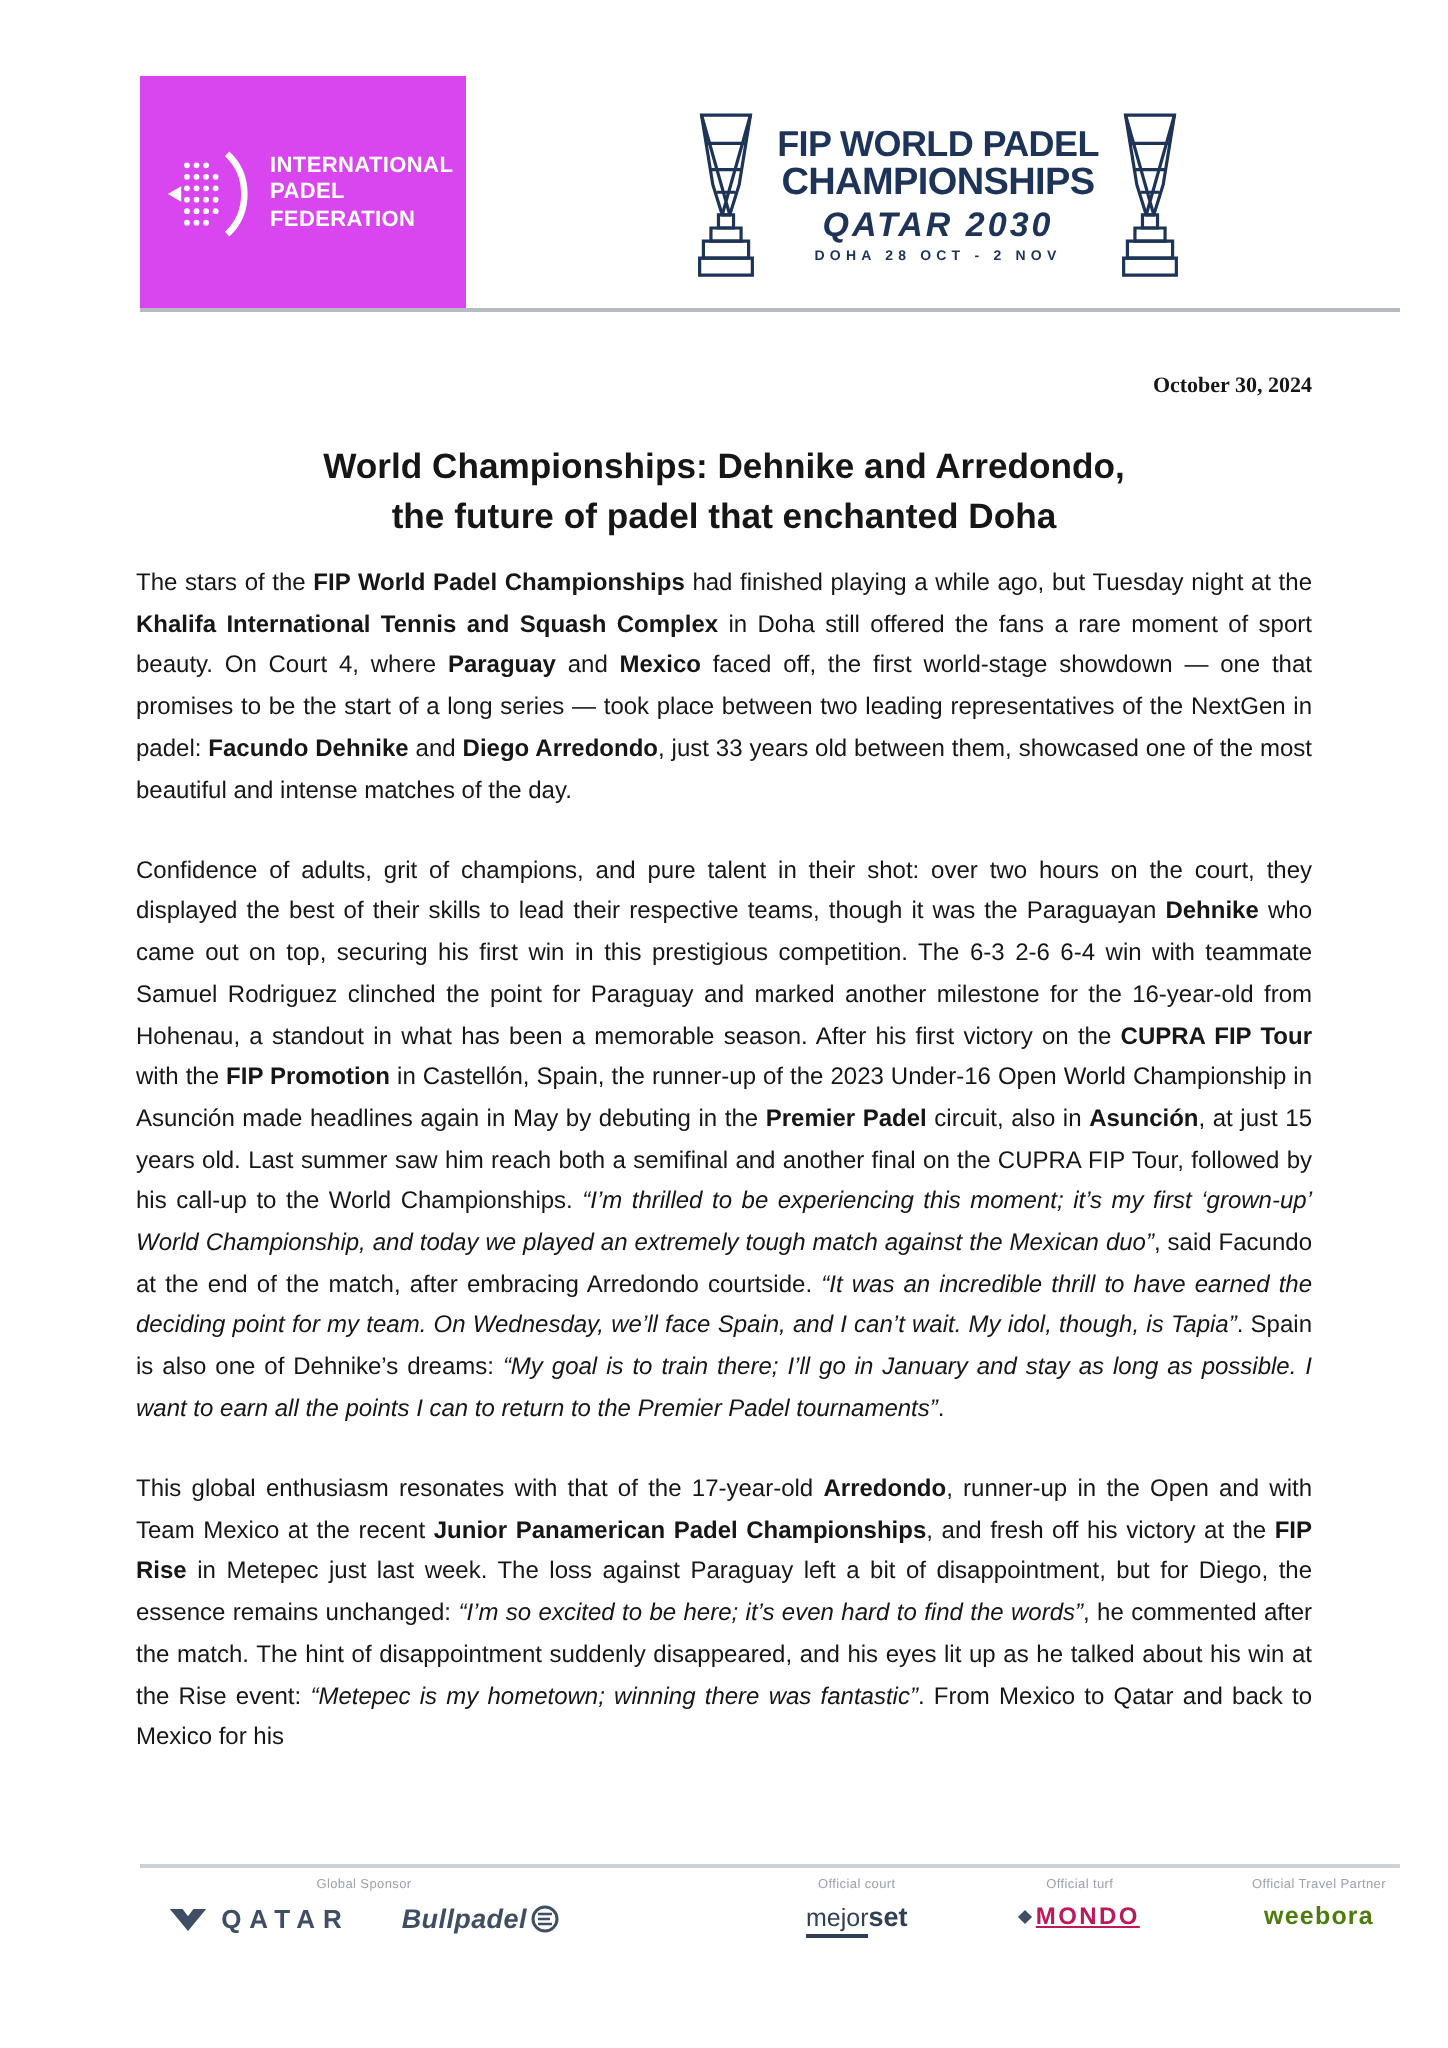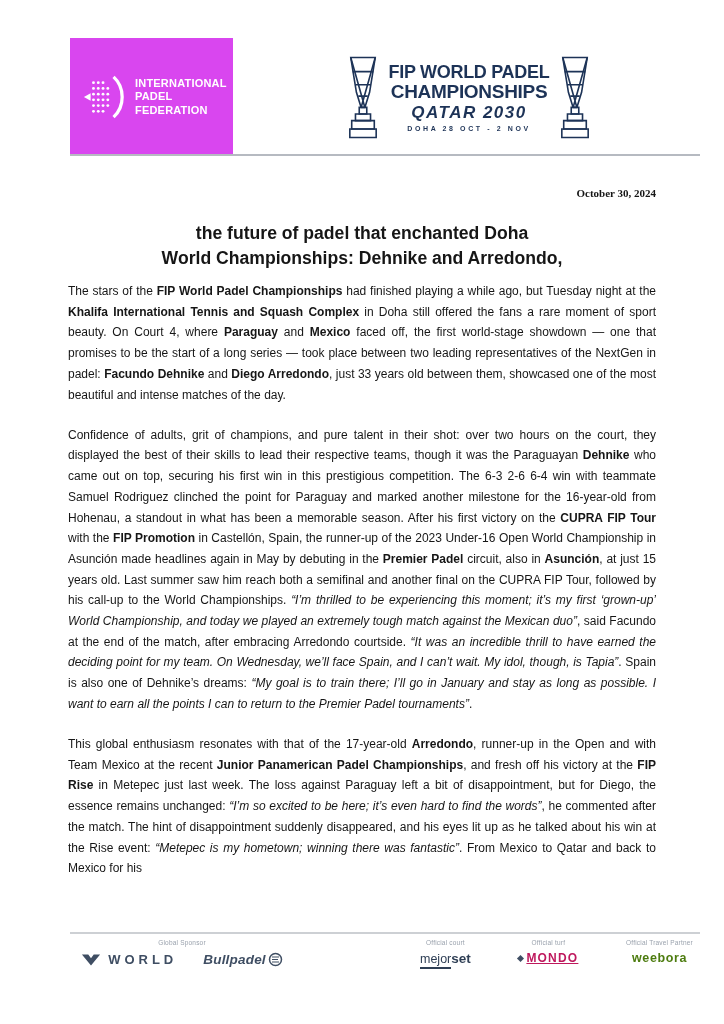--- a/index.html
+++ b/index.html
@@ -34,21 +34,21 @@
   
   .footer-rule{position:absolute;left:70px;top:932px;width:630px;height:1.5px;background:#cdd0d4;}
   .global-sponsors{position:absolute;top:939px;left:72px;width:220px;text-align:center;}
   .plabel{font-size:6.5px;color:#9aa2ad;letter-spacing:.2px;margin-bottom:6px;}
   .sponsor-row{display:flex;justify-content:center;align-items:center;gap:26px;}
   .cupra{display:flex;align-items:center;gap:7px;}
   .cupra-word{font-size:13px;letter-spacing:4px;font-weight:600;color:#3f4e63;}
   .bullpadel{display:flex;align-items:center;gap:2px;}
   .bp-word{font-style:italic;font-weight:bold;font-size:13.5px;color:#3f4e63;letter-spacing:.2px;}
   .partners{position:absolute;top:939px;left:403px;width:290px;display:flex;justify-content:space-between;}
-  .partner{display:flex;flex-direction:column;align-items:center;margin-left:17px;}
+  .partner{display:flex;flex-direction:column;align-items:center;}
   .partner .plabel{margin-bottom:5px;}
   .mejorset{font-size:12.5px;color:#2f3f55;}
   .mejorset .mj{font-weight:400;border-bottom:2px solid #2f3f55;padding-bottom:1px;}
   .mejorset .ms{font-weight:bold;font-size:13.5px;}
   .mondo{font-weight:bold;letter-spacing:1.2px;font-size:12px;color:#be185d;display:flex;align-items:center;gap:3px;text-decoration:underline;}
   .diamond{width:5px;height:5px;background:#3f4e63;transform:rotate(45deg);display:inline-block;}
   .weebora{font-weight:bold;font-size:12.5px;letter-spacing:.6px;color:#4d7c0f;text-align:right;}
 </style>
 </head>
 <body>
@@ -114,40 +114,40 @@
       <path d="M5 70 H29 V79 H5 Z"></path>
       <path d="M3 79 H31 V88 H3 Z"></path>
     </svg>
   </div>
 
   <div class="header-rule"></div>
 
   <div class="date">October 30, 2024</div>
 
   <div class="title">
+    <div>World Championships: Dehnike and Arredondo,</div>
     <div>the future of padel that enchanted Doha</div>
-    <div>World Championships: Dehnike and Arredondo,</div>
   </div>
 
   <div class="body-col">
       <p><span>The stars of the </span><span class="b">FIP World Padel Championships</span><span> had finished playing a while ago, but Tuesday night at the </span><span class="b">Khalifa International Tennis and Squash Complex</span><span> in Doha still offered the fans a rare moment of sport beauty. On Court 4, where </span><span class="b">Paraguay</span><span> and </span><span class="b">Mexico</span><span> faced off, the first world-stage showdown — one that promises to be the start of a long series — took place between two leading representatives of the NextGen in padel: </span><span class="b">Facundo Dehnike</span><span> and </span><span class="b">Diego Arredondo</span><span>, just 33 years old between them, showcased one of the most beautiful and intense matches of the day.</span></p>
       <p><span>Confidence of adults, grit of champions, and pure talent in their shot: over two hours on the court, they displayed the best of their skills to lead their respective teams, though it was the Paraguayan </span><span class="b">Dehnike</span><span> who came out on top, securing his first win in this prestigious competition. The 6-3 2-6 6-4 win with teammate Samuel Rodriguez clinched the point for Paraguay and marked another milestone for the 16-year-old from Hohenau, a standout in what has been a memorable season. After his first victory on the </span><span class="b">CUPRA FIP Tour</span><span> with the </span><span class="b">FIP Promotion</span><span> in Castellón, Spain, the runner-up of the 2023 Under-16 Open World Championship in Asunción made headlines again in May by debuting in the </span><span class="b">Premier Padel</span><span> circuit, also in </span><span class="b">Asunción</span><span>, at just 15 years old. Last summer saw him reach both a semifinal and another final on the CUPRA FIP Tour, followed by his call-up to the World Championships. </span><span class="i">“I’m thrilled to be experiencing this moment; it’s my first ‘grown-up’ World Championship, and today we played an extremely tough match against the Mexican duo”</span><span>, said Facundo at the end of the match, after embracing Arredondo courtside. </span><span class="i">“It was an incredible thrill to have earned the deciding point for my team. On Wednesday, we’ll face Spain, and I can’t wait. My idol, though, is Tapia”</span><span>. Spain is also one of Dehnike’s dreams: </span><span class="i">“My goal is to train there; I’ll go in January and stay as long as possible. I want to earn all the points I can to return to the Premier Padel tournaments”</span><span>.</span></p>
       <p><span>This global enthusiasm resonates with that of the 17-year-old </span><span class="b">Arredondo</span><span>, runner-up in the Open and with Team Mexico at the recent </span><span class="b">Junior Panamerican Padel Championships</span><span>, and fresh off his victory at the </span><span class="b">FIP Rise</span><span> in Metepec just last week. The loss against Paraguay left a bit of disappointment, but for Diego, the essence remains unchanged: </span><span class="i">“I’m so excited to be here; it’s even hard to find the words”</span><span>, he commented after the match. The hint of disappointment suddenly disappeared, and his eyes lit up as he talked about his win at the Rise event: </span><span class="i">“Metepec is my hometown; winning there was fantastic”</span><span>. From Mexico to Qatar and back to Mexico for his</span></p>
     </div>
 
   <div class="footer-rule"></div>
 
   <div class="global-sponsors">
     <div class="plabel">Global Sponsor</div>
     <div class="sponsor-row">
       <div class="cupra">
         <svg width="20" height="14" viewBox="0 0 22 14">
           <path d="M1 1 L8 1 L11 5 L14 1 L21 1 L11 13 Z" fill="#3f4e63"></path>
         </svg>
-        <span class="cupra-word">WORLD</span>
+        <span class="cupra-word">QATAR</span>
       </div>
       <div class="bullpadel">
         <span class="bp-word">Bullpadel</span>
         <svg width="15" height="15" viewBox="0 0 15 15">
           <circle cx="7.5" cy="7.5" r="6" stroke="#3f4e63" stroke-width="1.5" fill="none"></circle>
           <path d="M4 5 H11 M4 7.5 H10 M4 10 H11" stroke="#3f4e63" stroke-width="1.2"></path>
         </svg>
       </div>
     </div>
   </div>

